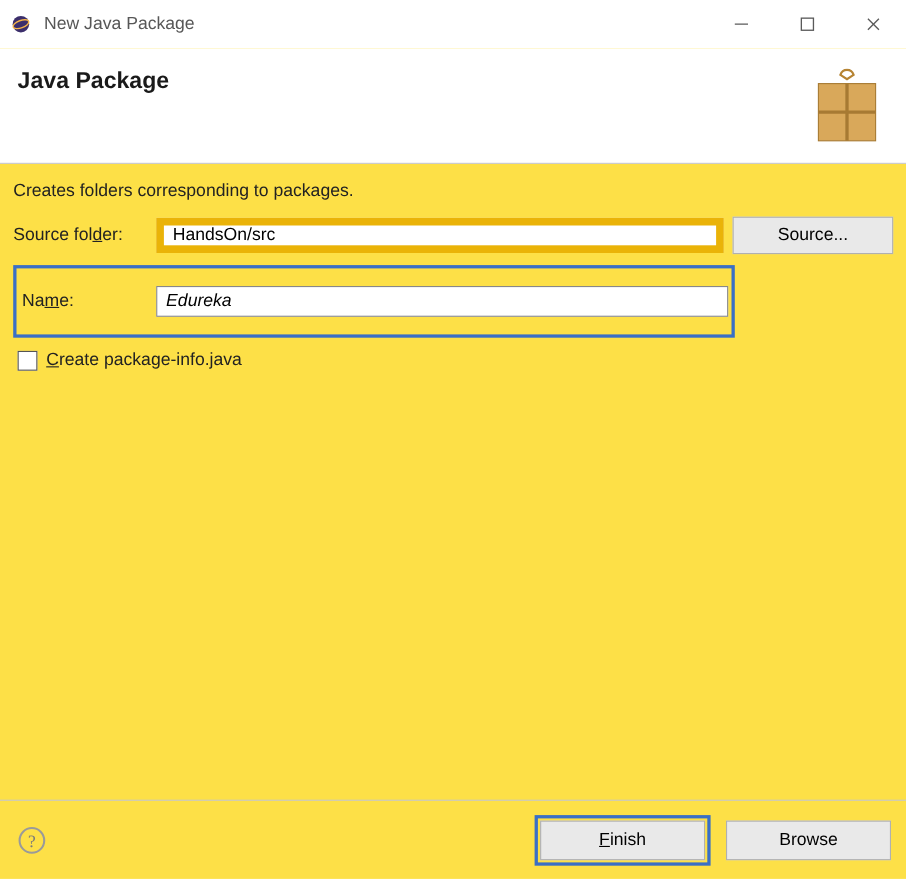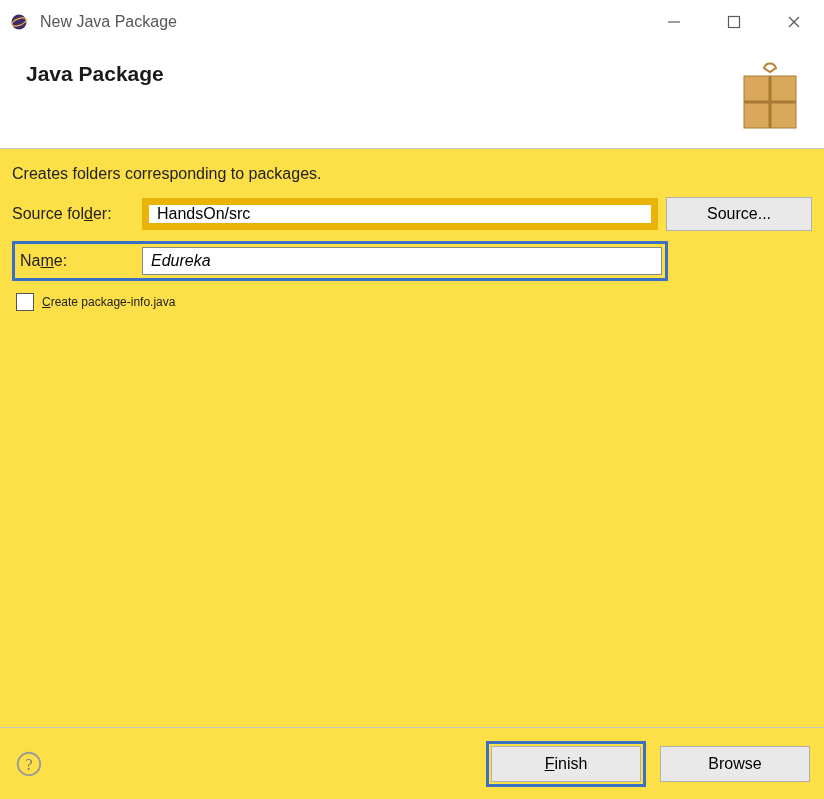--- a/index.html
+++ b/index.html
@@ -25,21 +25,21 @@
   .titlebar .spacer { flex: 1 1 auto; }
   .winbtn { width: 60px; height: 44px; display:flex; align-items:center; justify-content:center; color:#555; }
   .winbtn svg { stroke:#5a5a5a; }
   .header {
     padding: 18px 18px 14px 12px;
     border-bottom: 1px solid #c7c7c7;
     display:flex; align-items:flex-start;
     background:#fff;
   }
   .header-left { flex:1 1 auto; }
-  .header-title { font-size: 21px; font-weight: 700; color:#1a1a1a; margin:0 0 10px 14px; }
+  .header-title { font-size: 21px; font-weight: 700; color:#1a1a1a; margin:0 0 10px 4px; }
   .header-msg-row { display:flex; align-items:flex-start; gap:8px; }
   .warn-icon { width:20px; height:20px; flex:0 0 auto; margin-top:2px; }
   .header-msg { font-size:16px; color:#222; line-height:1.35; max-width:640px; }
   .header-right { flex:0 0 auto; width:88px; display:flex; align-items:flex-start; justify-content:flex-end; }
   .package-graphic { width:72px; height:72px; }
   .content {
     flex:1 1 auto;
     padding: 12px 12px 0 12px;
     display:flex; flex-direction:column;
   }
@@ -60,32 +60,32 @@
   .browse-btn {
     width:146px; height:34px;
     border:1px solid #b0b0b0;
     background:#e9e9e9;
     font-size:16px;
     font-family:inherit;
     cursor:pointer;
   }
   .name-row-outline {
     border:3px solid #3a6fc5;
-    padding:3px 3px;
+    padding:16px 3px;
     margin:0 0 10px 0;
     display:flex; align-items:center; gap:8px;
     width:656px;
   }
   .name-row-outline .form-label { width:116px; padding-left:2px; }
   .name-row-outline .text-input { border:1px solid #888; height:28px;font-style:italic; }
   .checkbox-row { display:flex; align-items:center; gap:8px; margin-top:2px; padding-left:4px; }
   .checkbox {
     width:18px; height:18px; border:1px solid #555; background:#fff; display:inline-block;
   }
-  .checkbox-label { font-size:12px; }
+  .checkbox-label { font-size:16px; }
   .checkbox-label .mnemonic { text-decoration: underline; }
   .footer {
     border-top:1px solid #c7c7c7;
     height:72px;
     display:flex; align-items:center;
     padding:0 14px;
     gap:14px;
   }
   .help-icon { width:30px; height:30px; display:flex; align-items:center; justify-content:center; color:#7a7a7a; }
   .footer-spacer { flex:1 1 auto; }

